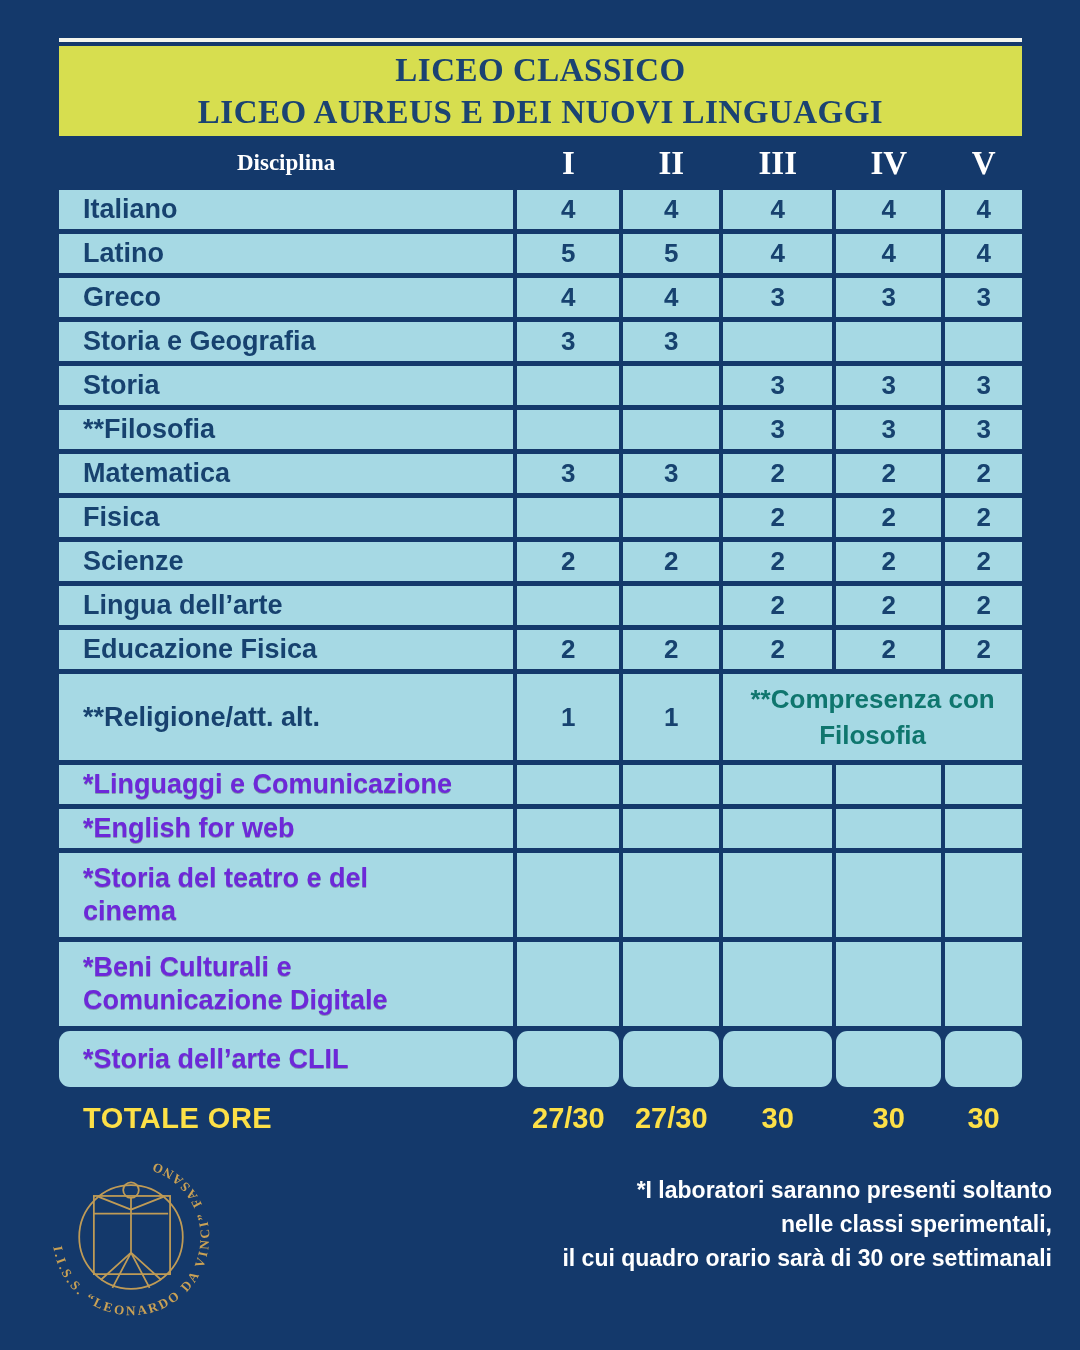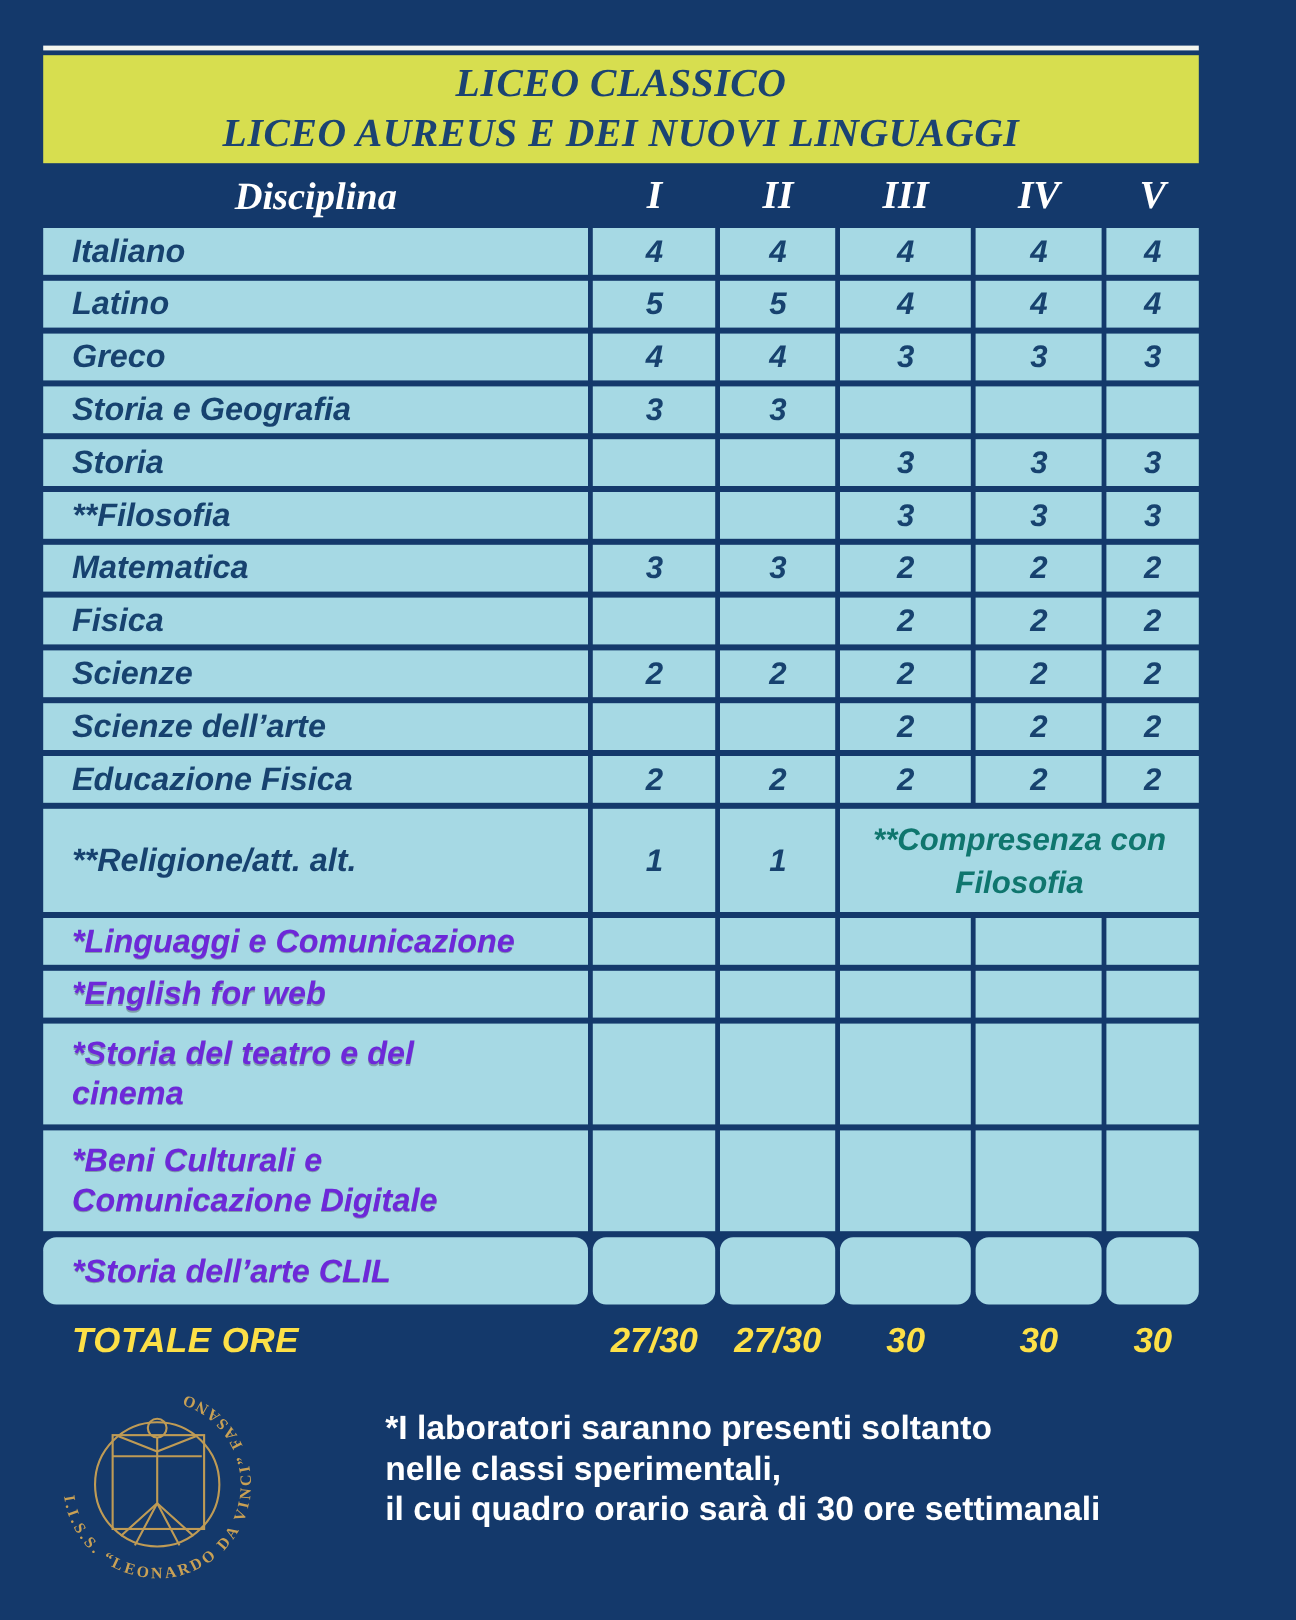--- a/index.html
+++ b/index.html
@@ -4,21 +4,21 @@
 <style>
   html,body{margin:0;padding:0;}
   body{background:#0b2f5c;}
   .page{
     position:relative;
     width:1080px;height:1350px;
     background:#14396B;
     font-family:"Liberation Sans", sans-serif;
     overflow:hidden;
   }
-  .content{margin-left:36px;width:963px;font-style:italic;}
+  .content{margin-left:59px;width:963px;}
   .top-divider{
     height:4px;background:#F4F6EE;margin-top:38px;margin-bottom:4px;
   }
   .banner{
     background:#D7DE4F;
     height:90px;
     display:flex;flex-direction:column;justify-content:center;align-items:center;
   }
   .banner div{
     font-family:"Liberation Serif", serif;
@@ -27,21 +27,21 @@
   }
   table.sched{
     border-collapse:separate;border-spacing:4px 5px;
     width:971px;margin-left:-4px;table-layout:fixed;
   }
   th.hd{
     font-family:"Liberation Serif", serif;font-weight:700;color:#FFFFFF;
     font-size:33px;height:44px;text-align:center;padding:0;background:transparent;
     vertical-align:middle;
   }
-  th.hd.disc{font-size:32px;}
+  th.hd.disc{font-size:23px;}
   td.lbl{
     background:#A6D9E4;color:#17426F;font-weight:700;font-size:27px;
     text-align:left;padding:0 8px 0 24px;vertical-align:middle;line-height:33px;
   }
   td.lbl .w{display:inline-block;max-width:385px;}
   td.num{
     background:#A6D9E4;color:#17426F;font-weight:700;font-size:26px;
     text-align:center;padding:0;vertical-align:middle;
   }
   td.note{
@@ -57,22 +57,22 @@
     background:transparent;color:#fde047;height:50px;border:none;
     font-weight:700;font-size:29px;vertical-align:middle;
   }
   tr.row-total td.t-lbl{text-align:left;padding-left:24px;letter-spacing:0.5px;}
   tr.row-total td.t-val{text-align:center;padding:0;}
   .bottom{
     display:flex;align-items:flex-start;margin-top:2px;
   }
   .logo-wrap{margin-left:36px;flex:0 0 195px;}
   .footnote{
-    flex:1;color:#FFFFFF;font-weight:700;font-size:28px;line-height:34px;
-    text-align:left;padding:22px 28px 0 90px;
+    flex:1;color:#FFFFFF;font-weight:700;font-size:23px;line-height:34px;
+    text-align:right;padding:22px 28px 0 90px;
   }
 </style>
 </head>
 <body>
 
 <div class="page">
   <div class="content">
 
     <div class="top-divider"></div>
 
@@ -167,21 +167,21 @@
         </tr>
         <tr class="row-std">
           <td class="lbl">Scienze</td>
           <td class="num">2</td>
           <td class="num">2</td>
           <td class="num">2</td>
           <td class="num">2</td>
           <td class="num">2</td>
         </tr>
         <tr class="row-std">
-          <td class="lbl">Scienze dell’arte</td>
+          <td class="lbl">Lingua dell’arte</td>
           <td class="num"></td>
           <td class="num"></td>
           <td class="num">2</td>
           <td class="num">2</td>
           <td class="num">2</td>
         </tr>
         <tr class="row-std">
           <td class="lbl">Educazione Fisica</td>
           <td class="num">2</td>
           <td class="num">2</td>

